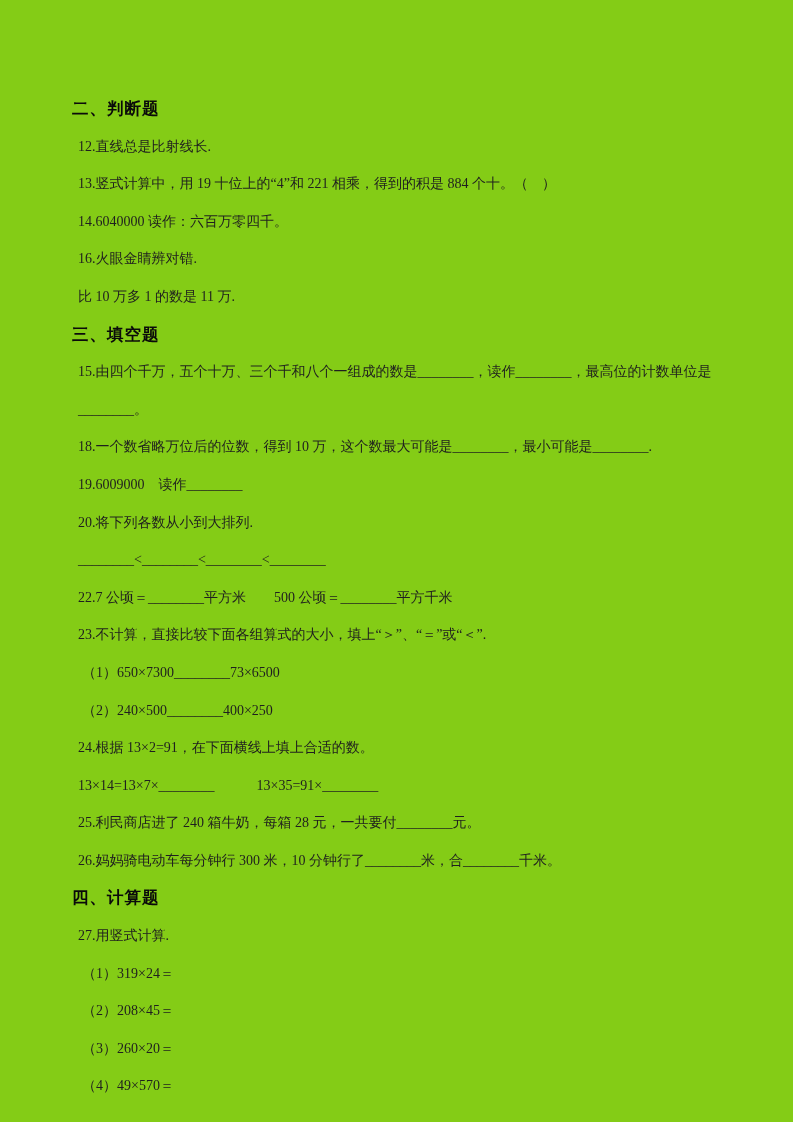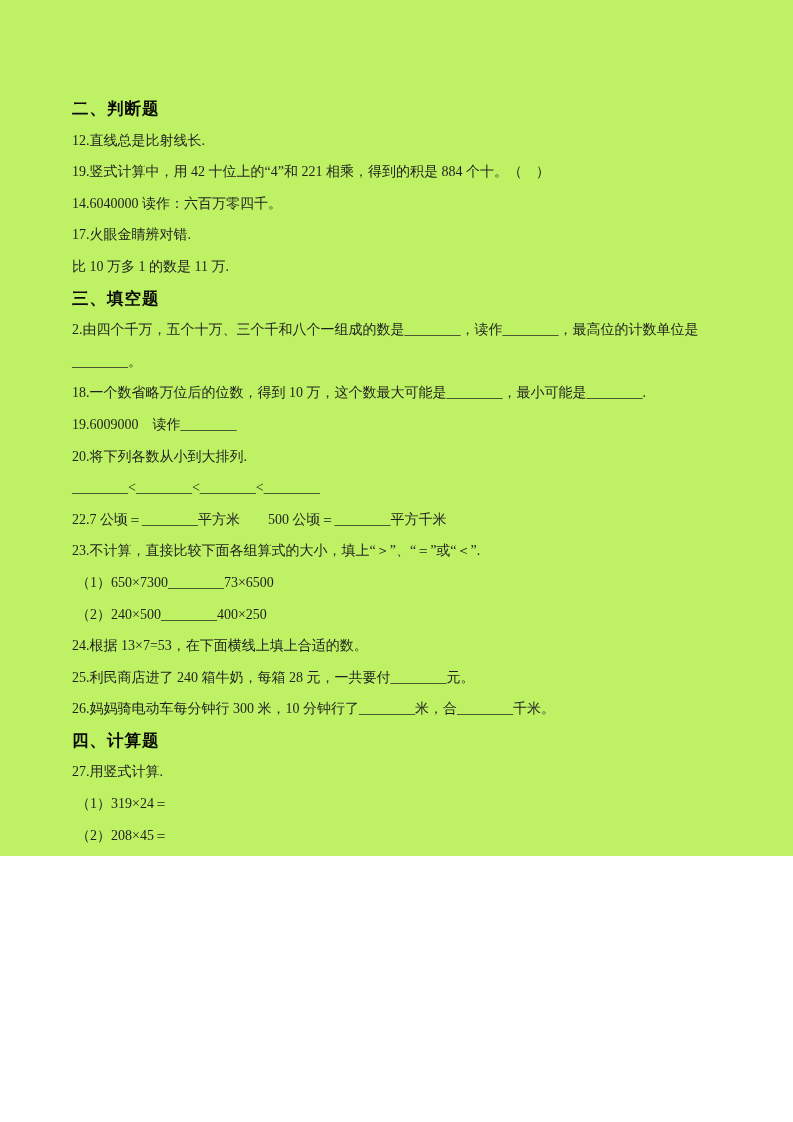--- a/index.html
+++ b/index.html
@@ -3,30 +3,30 @@
 <meta charset="utf-8">
 <style>
   html, body {
     margin: 0;
     padding: 0;
     background: #ffffff;
   }
   .page {
     position: relative;
     width: 793px;
-    height: 856px;
+    height: 1122px;
     box-sizing: border-box;
     padding: 93px 70px 0 72px;
-    background: #bef264;
+    background: #84cc16;
     color: #1f1f1f;
     font-family: "Liberation Serif", "DejaVu Serif", serif;
     overflow: hidden;
   }
   .ln {
-    margin: 0;
+    margin: 6px;
     font-size: 14px;
     line-height: 31.6px;
     white-space: pre-wrap;
     color: #1f1f1f;
   }
   .sec {
     margin: 0;
     font-size: 16.5px;
     line-height: 31.6px;
     font-weight: 700;
@@ -38,37 +38,38 @@
     padding-left: 4px;
   }
 </style>
 </head>
 <body>
 
 <div class="page">
 
   <h2 class="sec">二、判断题</h2>
   <p class="ln">12.直线总是比射线长.</p>
-  <p class="ln">19.竖式计算中，用 42 十位上的“4”和 221 相乘，得到的积是 884 个十。（　）</p>
+  <p class="ln">13.竖式计算中，用 19 十位上的“4”和 221 相乘，得到的积是 884 个十。（　）</p>
   <p class="ln">14.6040000 读作：六百万零四千。</p>
-  <p class="ln">17.火眼金睛辨对错.</p>
+  <p class="ln">16.火眼金睛辨对错.</p>
   <p class="ln">比 10 万多 1 的数是 11 万.</p>
 
   <h2 class="sec">三、填空题</h2>
-  <p class="ln">2.由四个千万，五个十万、三个千和八个一组成的数是________，读作________，最高位的计数单位是</p>
+  <p class="ln">15.由四个千万，五个十万、三个千和八个一组成的数是________，读作________，最高位的计数单位是</p>
   <p class="ln">________。</p>
   <p class="ln">18.一个数省略万位后的位数，得到 10 万，这个数最大可能是________，最小可能是________.</p>
   <p class="ln">19.6009000　读作________</p>
   <p class="ln">20.将下列各数从小到大排列.</p>
   <p class="ln">________&lt;________&lt;________&lt;________</p>
   <p class="ln">22.7 公顷＝________平方米　　500 公顷＝________平方千米</p>
   <p class="ln">23.不计算，直接比较下面各组算式的大小，填上“＞”、“＝”或“＜”.</p>
   <p class="ln indent">（1）650×7300________73×6500</p>
   <p class="ln indent">（2）240×500________400×250</p>
-  <p class="ln">24.根据 13×7=53，在下面横线上填上合适的数。</p>
+  <p class="ln">24.根据 13×2=91，在下面横线上填上合适的数。</p>
+  <p class="ln">13×14=13×7×________　　　13×35=91×________</p>
   <p class="ln">25.利民商店进了 240 箱牛奶，每箱 28 元，一共要付________元。</p>
   <p class="ln">26.妈妈骑电动车每分钟行 300 米，10 分钟行了________米，合________千米。</p>
 
   <h2 class="sec">四、计算题</h2>
   <p class="ln">27.用竖式计算.</p>
   <p class="ln indent">（1）319×24＝</p>
   <p class="ln indent">（2）208×45＝</p>
   <p class="ln indent">（3）260×20＝</p>
   <p class="ln indent">（4）49×570＝</p>
 

